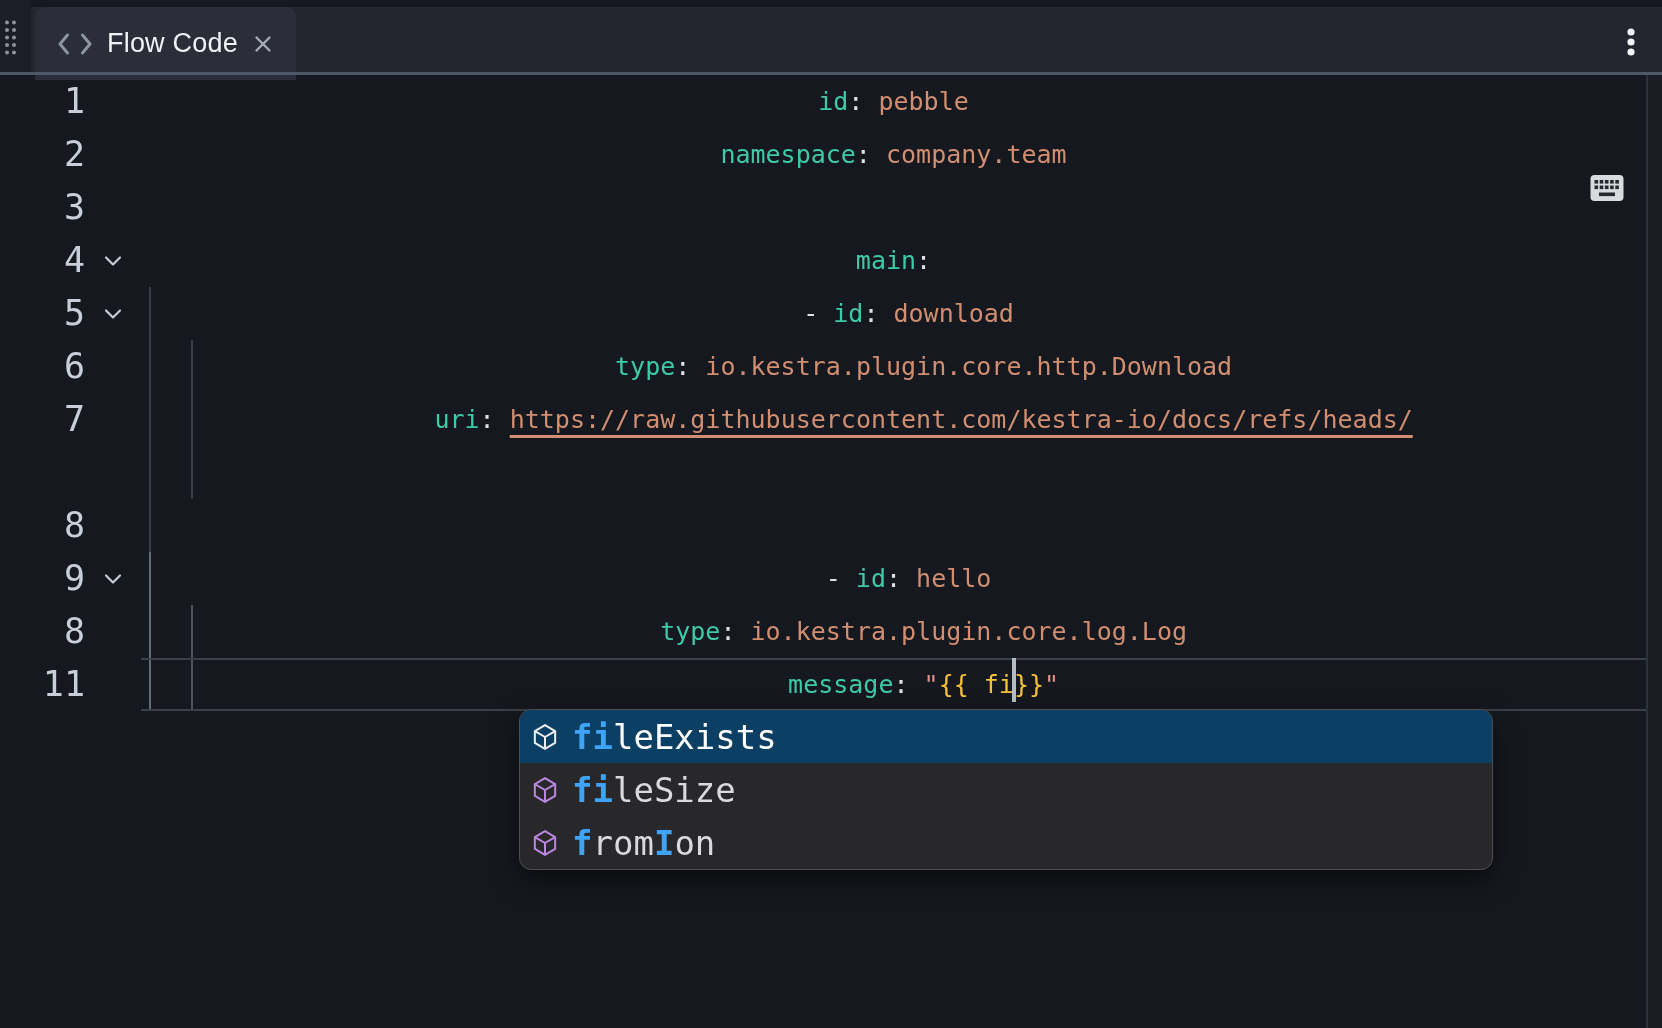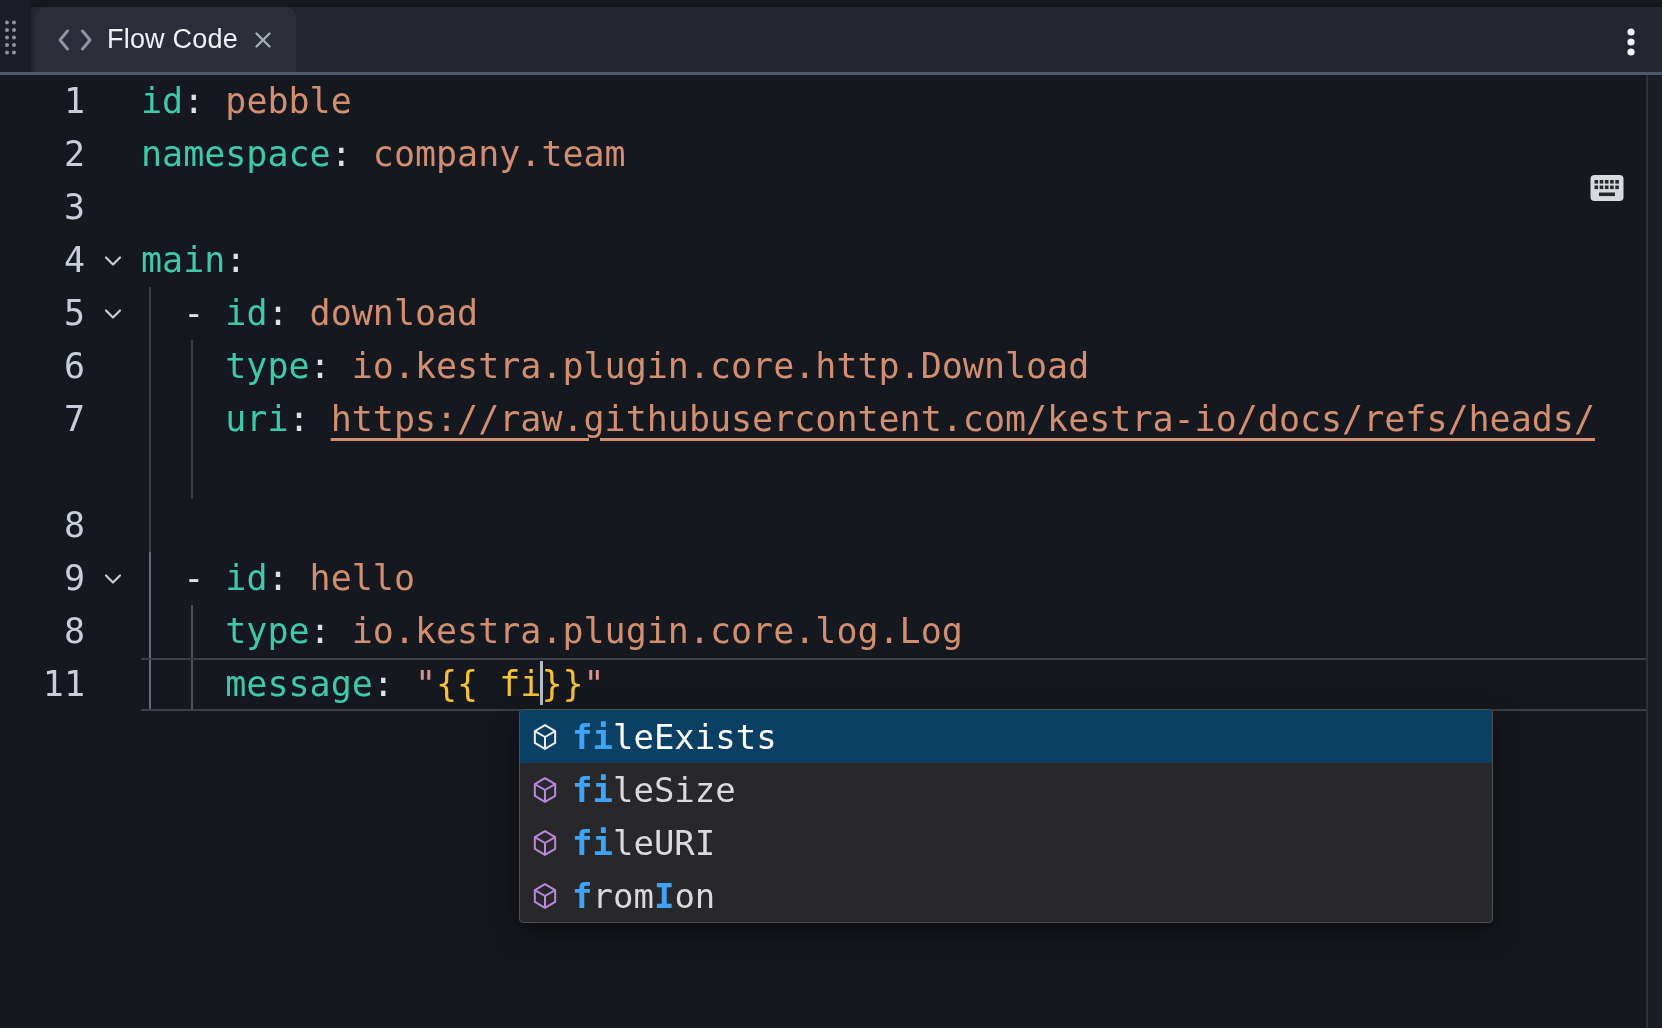--- a/index.html
+++ b/index.html
@@ -5,35 +5,35 @@
   html,body{margin:0;padding:0;background:#0c0e12;}
   #app{position:relative;width:1662px;height:1028px;overflow:hidden;
        background:var(--bg);font-family:"Liberation Sans",sans-serif;}
 
   
   #tabbar{position:absolute;left:0;top:0;width:1662px;height:75px;background:var(--tabbarBg);}
   #topstrip{position:absolute;left:0;top:0;width:1662px;height:7px;background:var(--topStrip);}
   #gripcol{position:absolute;left:0;top:0;width:31px;height:75px;background:var(--gripCol);
            display:flex;align-items:center;justify-content:flex-start;padding-left:3px;box-sizing:border-box;}
   #tabbar-border{position:absolute;left:0;top:72px;width:1662px;height:3px;background:var(--tabBorder);}
-  #tab{position:absolute;left:35px;top:7px;height:65px;background:var(--tabBg);
+  #tab{position:absolute;left:35px;top:7px;height:73px;background:var(--tabBg);
        border-radius:10px 10px 0 0;display:flex;align-items:center;gap:14px;padding:0 22px;}
   #tab-label{color:var(--tabText);font-size:27px;font-weight:500;letter-spacing:.2px;}
   #kebab{position:absolute;left:1618px;top:24px;width:26px;height:40px;display:flex;
          align-items:center;justify-content:center;cursor:pointer;}
 
   
   #editor{position:absolute;left:0;top:75px;width:1662px;height:953px;}
   #lines{position:absolute;left:0;top:0;right:16px;}
   .row{display:flex;height:53px;align-items:center;}
   .numbox{width:85px;text-align:right;font-family:"DejaVu Sans Mono",monospace;
           font-size:35px;line-height:53px;color:var(--lineNum);flex:0 0 auto;}
   .foldbox{width:56px;flex:0 0 auto;display:flex;align-items:center;justify-content:center;}
-  .code{font-family:"DejaVu Sans Mono",monospace;font-size:35px;line-height:53px;
-        white-space:pre;flex:1 1 auto;}
+  .code{font-family:"DejaVu Sans Mono",monospace;font-size:25px;line-height:53px;
+        white-space:pre;flex:1 1 auto;text-align:center;}
   .tk-key{color:var(--key);}
   .tk-val{color:var(--val);}
   .tk-pun{color:var(--pun);}
   .tk-str{color:var(--str);}
   .tk-tpl{color:var(--tpl);}
   .tk-ws{color:var(--pun);}
   .tk-lnk{color:var(--val);text-decoration:underline;text-decoration-thickness:2.5px;text-underline-offset:7px;}
   .tk-cur{display:inline-block;width:3.5px;height:44px;background:var(--cursor);
           vertical-align:-9px;margin:0 -1.75px;}
 
@@ -41,21 +41,21 @@
   .vguide{position:absolute;width:2px;}
   #current-line{position:absolute;left:141px;top:583px;width:1505px;height:53px;
                 box-sizing:border-box;border-top:2px solid var(--curLineBorder);
                 border-bottom:2px solid var(--curLineBorder);}
   #scroll-divider{position:absolute;left:1646px;top:0;width:2px;height:953px;background:var(--divider);}
   #scroll-track{position:absolute;left:1648px;top:0;width:14px;height:953px;background:var(--scrollTrack);}
   #kbd-btn{position:absolute;left:1590px;top:99px;width:34px;height:28px;cursor:pointer;}
 
   
   #suggest{position:absolute;left:519px;top:634px;width:974px;background:var(--suggestBg);
-           border:1.5px solid var(--suggestBorder);border-radius:4px;box-sizing:border-box;
+           border:1.5px solid var(--suggestBorder);border-radius:12px;box-sizing:border-box;
            overflow:hidden;box-shadow:0 10px 26px rgba(0,0,0,.5);}
   .sug{height:53px;display:flex;align-items:center;gap:13px;padding-left:11px;cursor:pointer;}
   .sug .lbl{font-family:"DejaVu Sans Mono",monospace;font-size:34px;color:var(--suggestText);white-space:pre;}
   .sug .lbl .m{color:var(--match);font-weight:bold;}
   .sug.sel{background:var(--suggestSelBg);}
   .sug.sel .lbl{color:var(--suggestSelText);}
   .sug svg{flex:0 0 auto;}
 </style>
 </head>
 <body>
@@ -235,27 +235,17 @@
           <span class="lbl"><span class="m">fi</span><span>leSize</span></span>
         </div>
         <div class="sug">
           <svg width="28" height="30" viewBox="0 0 16 16">
             <g stroke="#bb86de" stroke-width="1.15" fill="none" stroke-linejoin="round">
               <path d="M8 1.2 L13.8 4.6 V11.4 L8 14.8 L2.2 11.4 V4.6 Z"></path>
               <path d="M2.2 4.6 L8 8 L13.8 4.6"></path>
               <path d="M8 8 V14.8"></path>
             </g>
           </svg>
-          <span class="lbl"><span class="m">fi</span><span>leURI</span></span>
-        </div>
-        <div class="sug">
-          <svg width="28" height="30" viewBox="0 0 16 16">
-            <g stroke="#bb86de" stroke-width="1.15" fill="none" stroke-linejoin="round">
-              <path d="M8 1.2 L13.8 4.6 V11.4 L8 14.8 L2.2 11.4 V4.6 Z"></path>
-              <path d="M2.2 4.6 L8 8 L13.8 4.6"></path>
-              <path d="M8 8 V14.8"></path>
-            </g>
-          </svg>
           <span class="lbl"><span class="m">f</span><span>rom</span><span class="m">I</span><span>on</span></span>
         </div>
       </div>
   </div>
 </div>
 
 </body></html>

